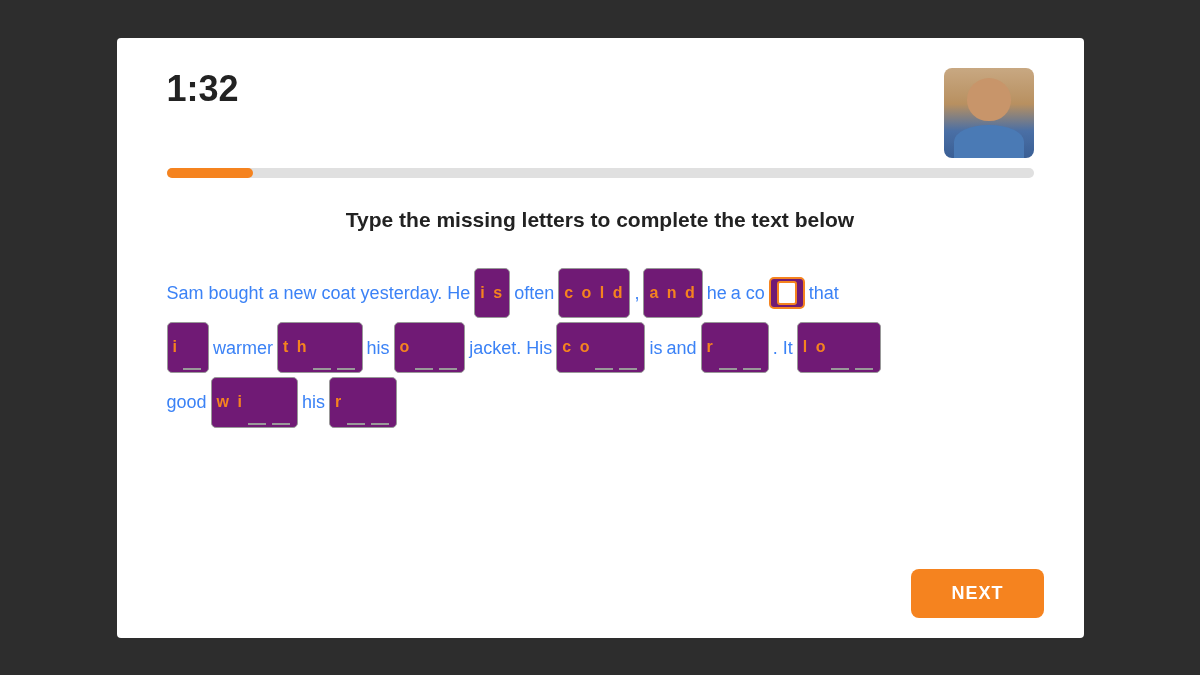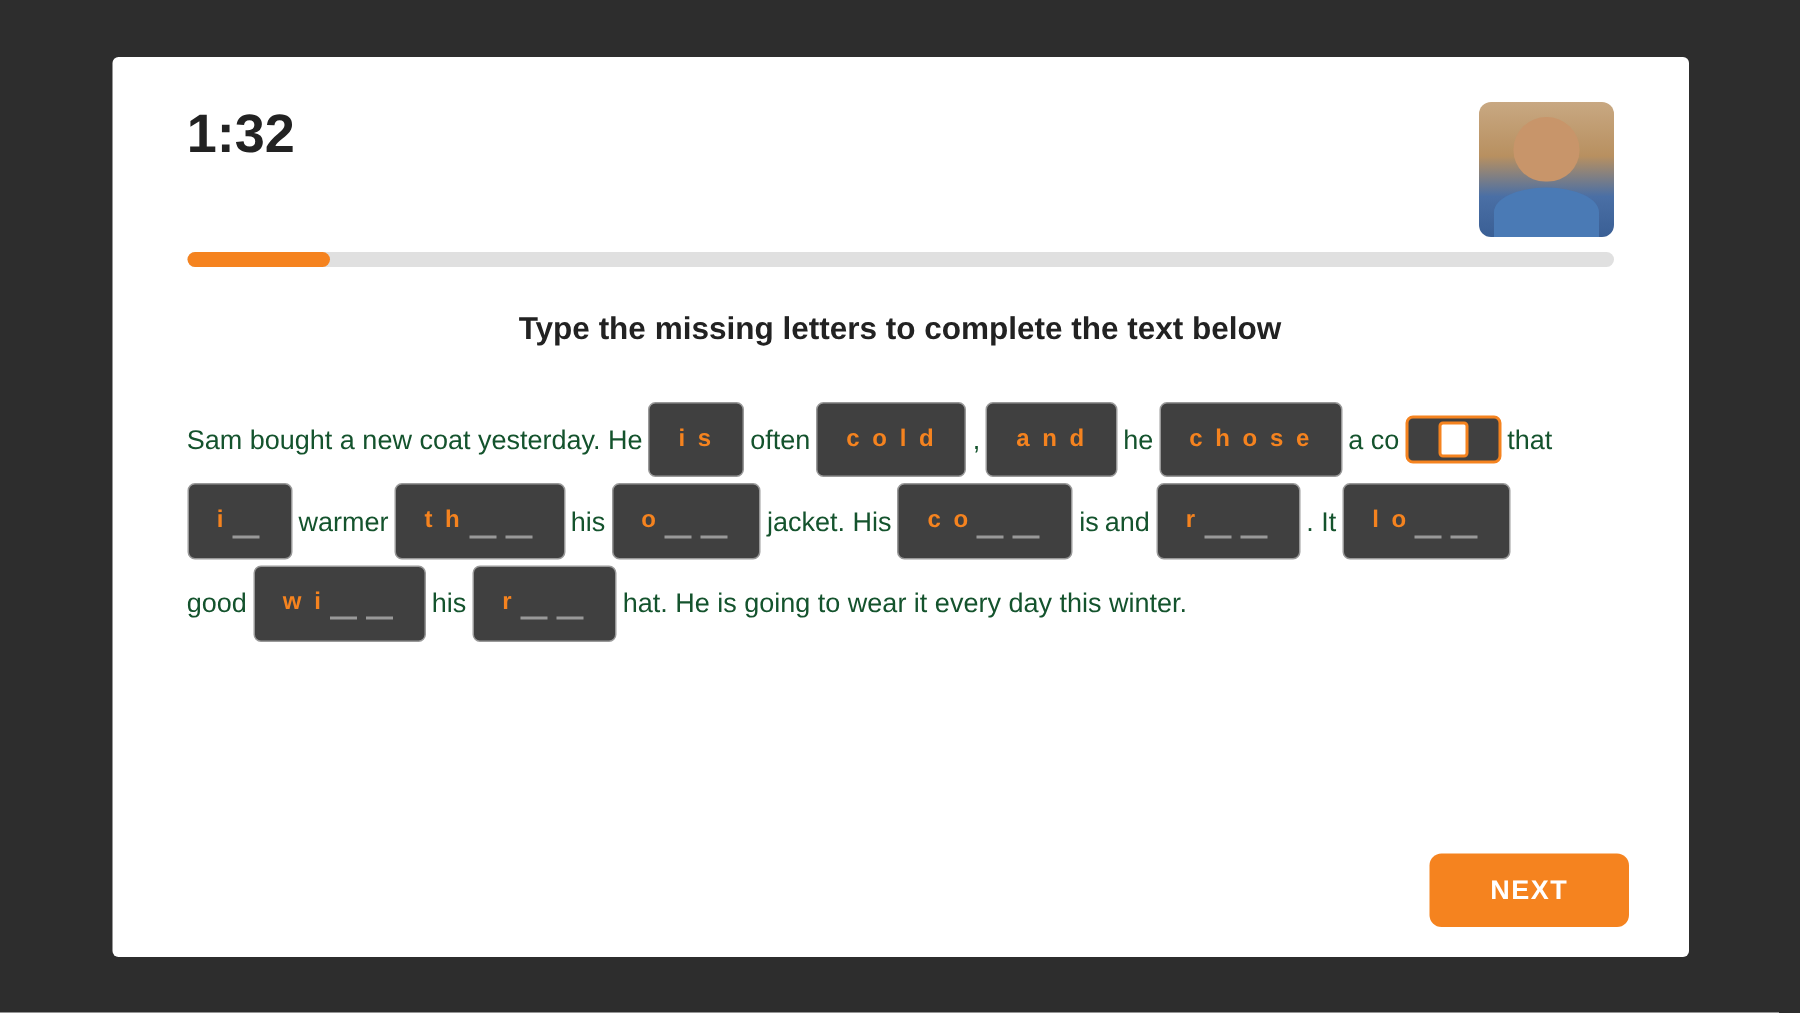--- a/index.html
+++ b/index.html
@@ -10,21 +10,21 @@
       justify-content: center;
       align-items: center;
       width: 1200px;
       height: 675px;
       font-family: -apple-system, BlinkMacSystemFont, 'Segoe UI', sans-serif;
     }
 
     .card {
       background: #fff;
       border-radius: 4px;
-      width: 1051px;
+      width: 967px;
       min-height: 600px;
       padding: 30px 50px 40px 50px;
       position: relative;
     }
 
     .header {
       display: flex;
       justify-content: space-between;
       align-items: flex-start;
       margin-bottom: 10px;
@@ -105,26 +105,26 @@
       display: flex;
       align-items: center;
       flex-wrap: wrap;
       gap: 4px;
       margin-bottom: 4px;
     }
 
     
     .word-box {
       display: inline-flex;
-      align-items: center;
+      align-items: flex-end;
       border: 1.5px solid #999;
       border-radius: 5px;
-      padding: 2px 19px;
+      padding: 2px 5px;
       gap: 2px;
-      background: #404040;
+      background: #701a75;
     }
 
     .word-box.orange-border {
       border-color: #f5831f;
       border-width: 2px;
     }
 
     .letter {
       font-size: 16px;
       font-weight: 600;
@@ -145,21 +145,21 @@
       width: 20px;
       height: 24px;
       border: 2px solid #f5831f;
       border-radius: 3px;
       margin: 0 1px;
       background: #fff;
     }
 
     .plain-text {
       font-size: 18px;
-      color: #14532d;
+      color: #3b82f6;
       white-space: nowrap;
     }
 
     .next-btn {
       position: absolute;
       bottom: 20px;
       right: 40px;
       background: #f5831f;
       color: #fff;
       border: none;
@@ -208,23 +208,20 @@
       </span>
 
       <span class="plain-text">,</span>
 
       <span class="word-box">
         <span class="letter">a n d</span>
       </span>
 
       <span class="plain-text">he</span>
 
-      <span class="word-box">
-        <span class="letter">c h o s e</span>
-      </span>
 
       <span class="plain-text">a co</span>
 
       <span class="word-box orange-border">
         <span class="blank-box"></span>
       </span>
 
       <span class="plain-text">that</span>
     </div>
 
@@ -291,21 +288,20 @@
       </span>
 
       <span class="plain-text">his</span>
 
       <span class="word-box">
         <span class="letter">r</span>
         <span class="blank"></span>
         <span class="blank"></span>
       </span>
 
-      <span class="plain-text">hat. He is going to wear it every day this winter.</span>
 
     </div>
 
   </div>
 
   <button class="next-btn">NEXT</button>
 
 </div>
 
 </body></html>

